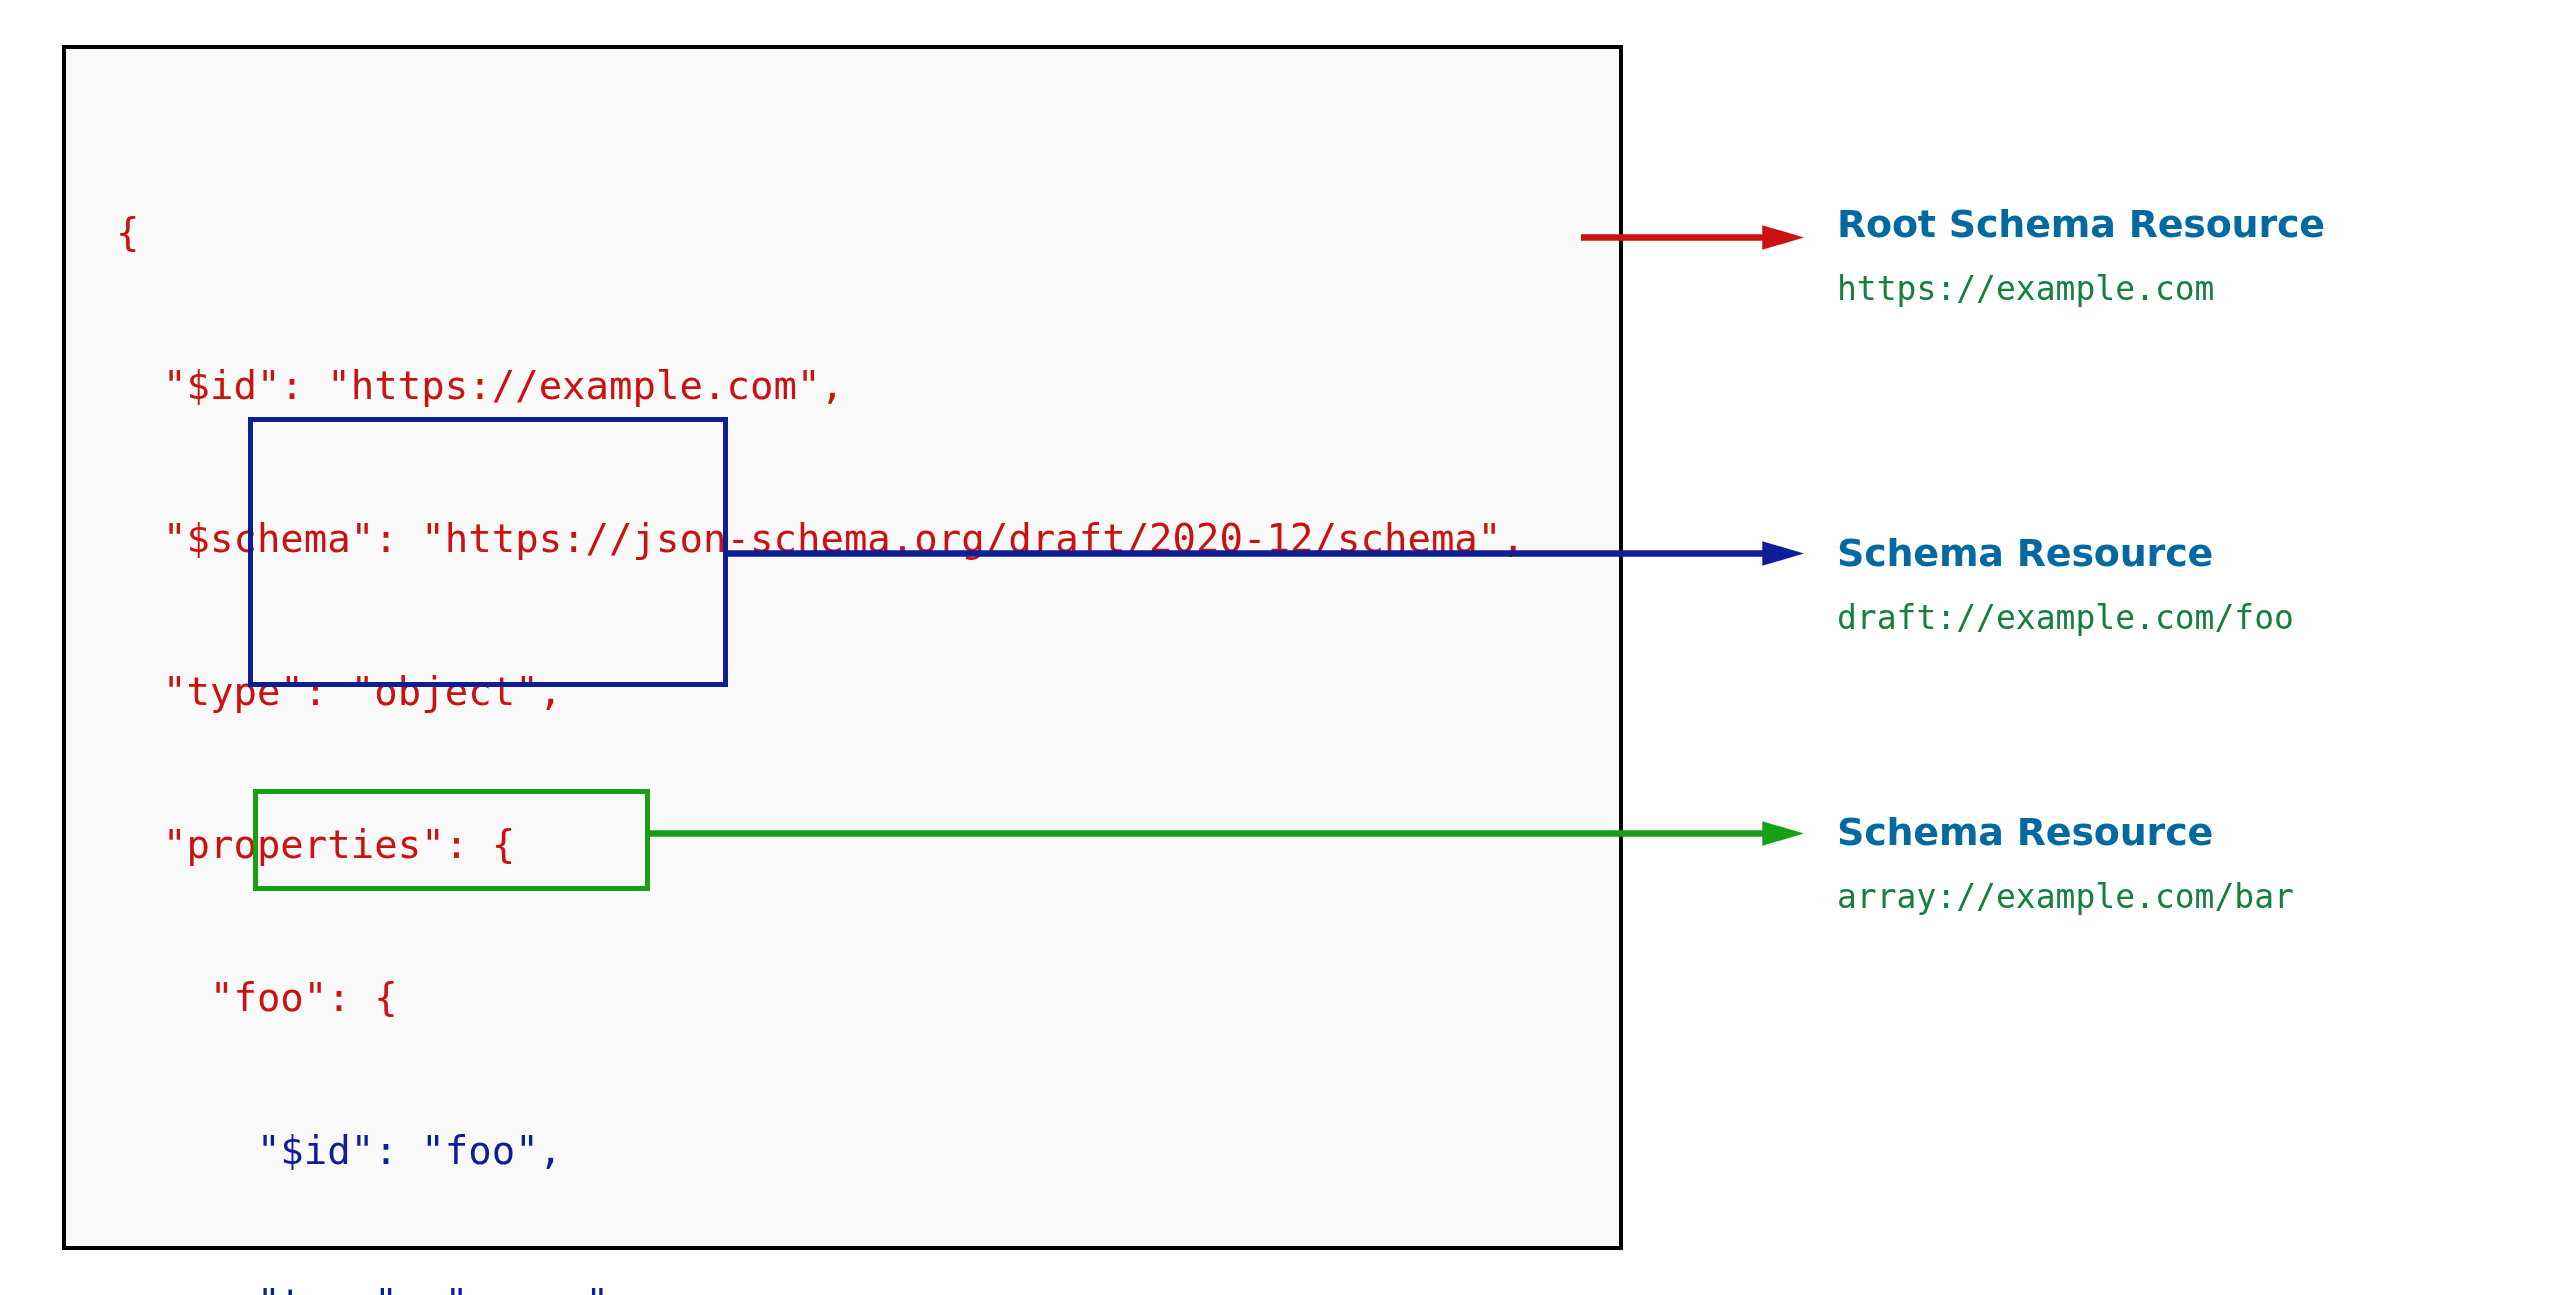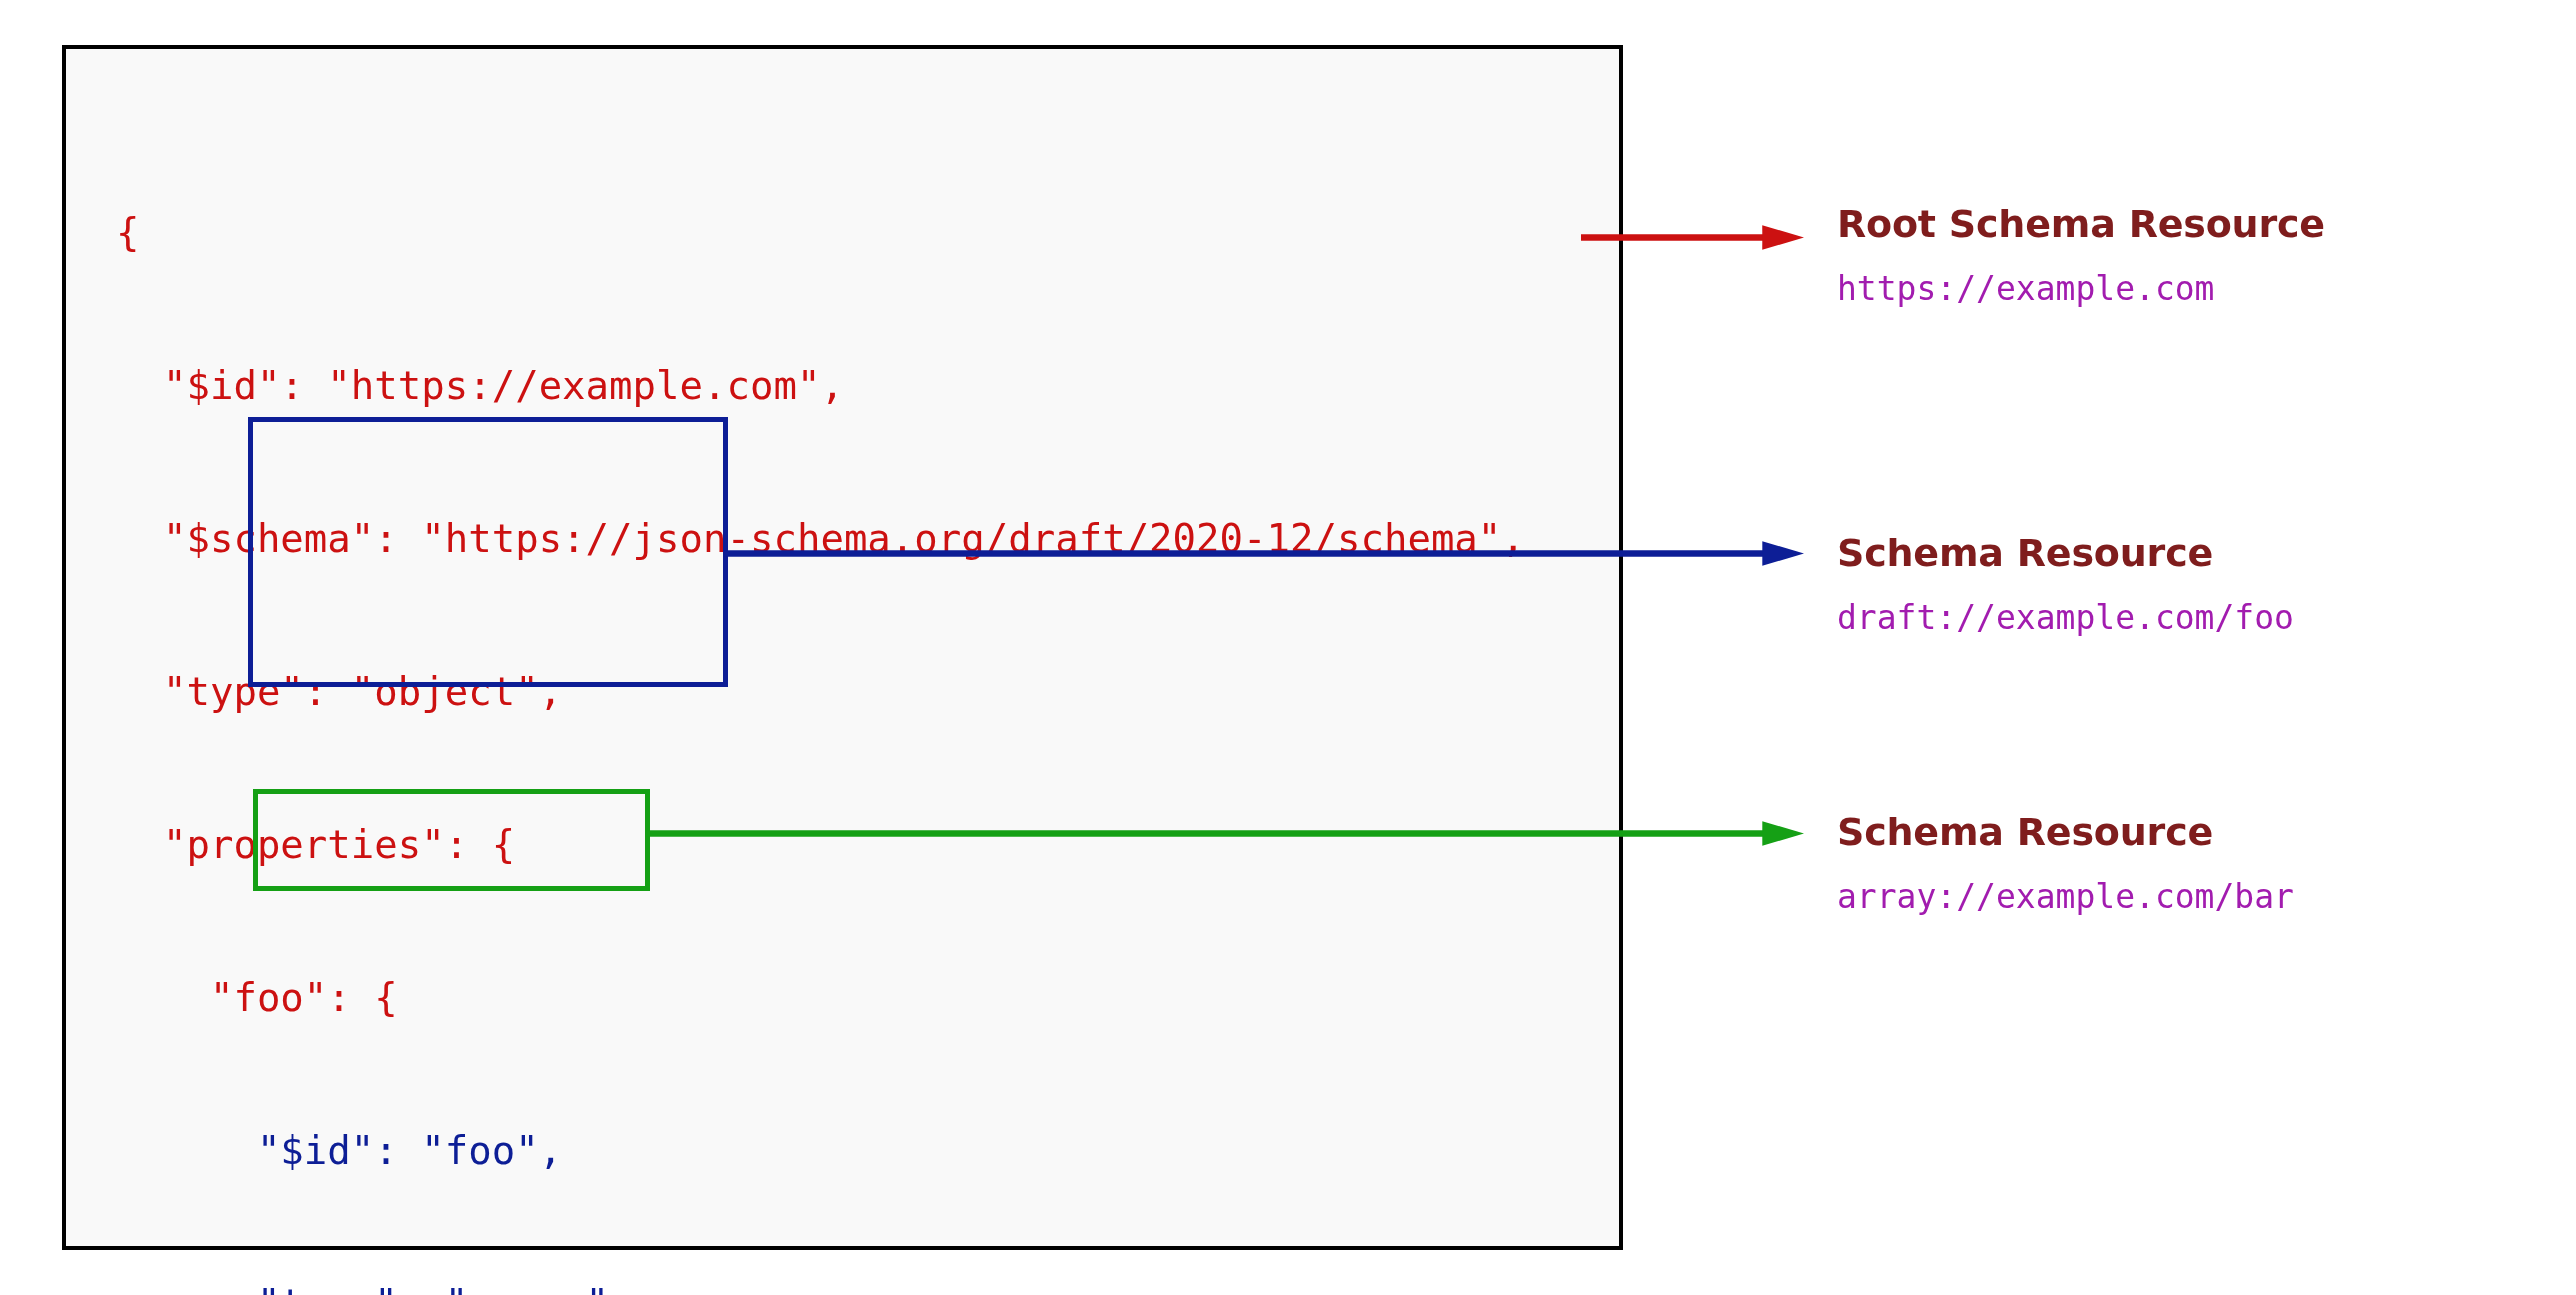--- a/index.html
+++ b/index.html
@@ -83,28 +83,28 @@
   }
   #label-root { top: 203px; }
   #label-foo  { top: 532px; }
   #label-bar  { top: 811px; }
 
   .label-title {
     font-family: "DejaVu Sans", sans-serif;
     font-weight: bold;
     font-size: 38px;
     line-height: 43px;
-    color: #7f1d1d;
+    color: #0369a1;
     letter-spacing: -0.2px;
   }
   .label-url {
     font-family: "DejaVu Sans Mono", monospace;
     font-size: 33px;
     line-height: 40px;
-    color: #a21caf;
+    color: #15803d;
     margin-top: 23px;
     white-space: pre;
   }
 </style>
 </head>
 <body>
 
 <div id="code-panel">
   <div id="code-lines">
     <div class="code-line c-red">{</div>

